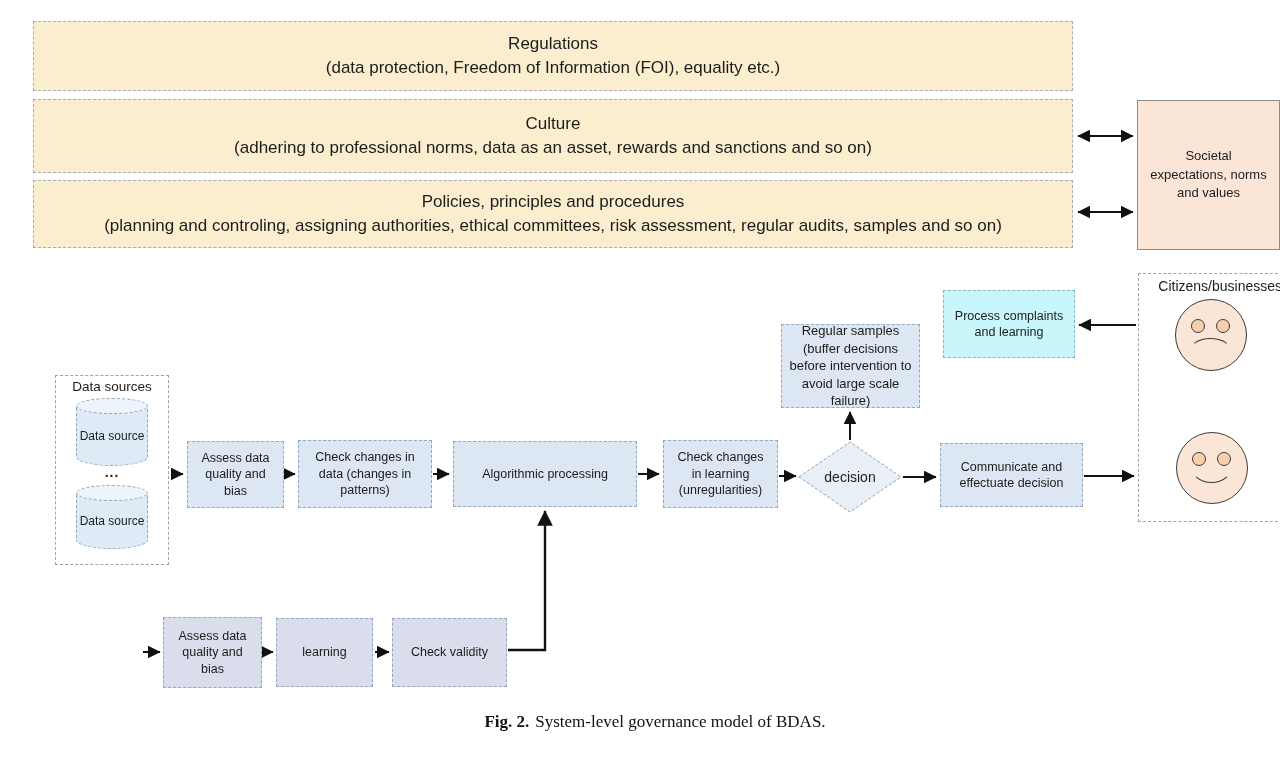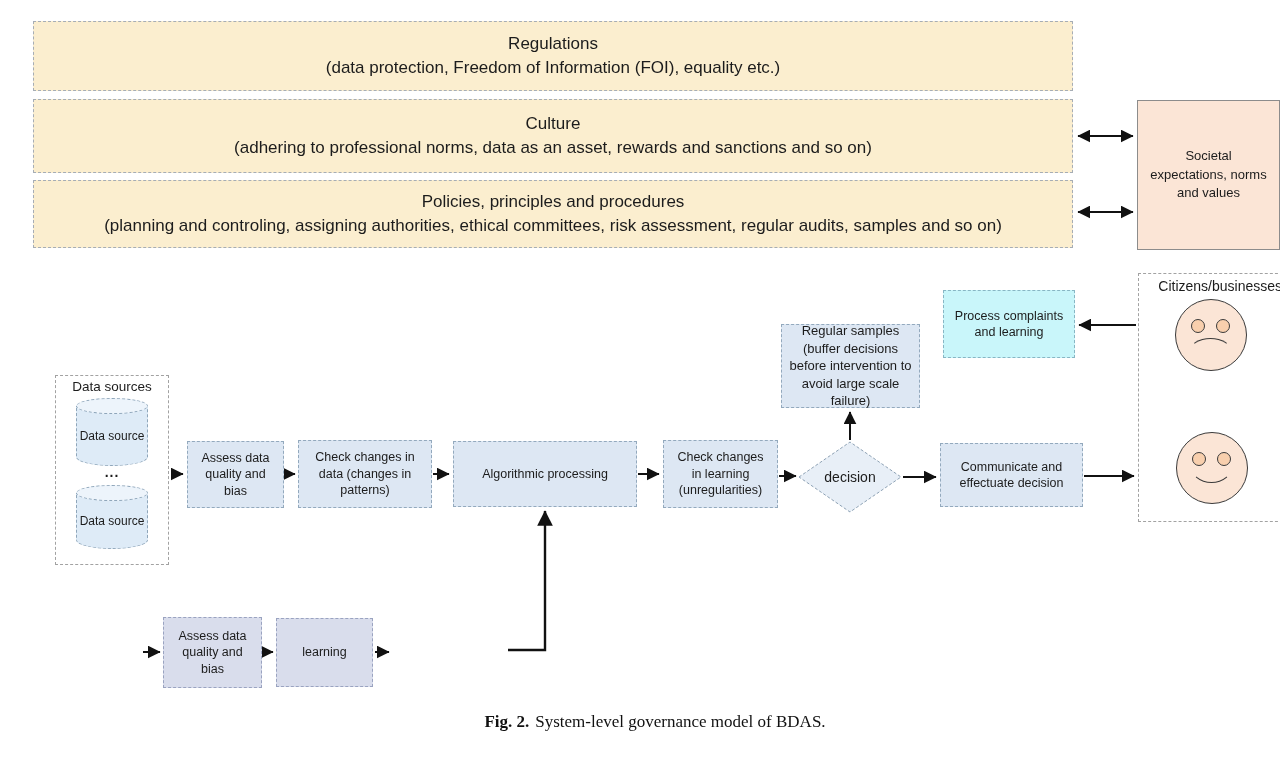--- a/index.html
+++ b/index.html
@@ -168,20 +168,21 @@
     </div>
     <div class="face" id="face-happy">
       <div class="eye l"></div>
       <div class="eye r"></div>
       <div class="mouth-smile"></div>
     </div>
   </div>
 
   <div class="pbox pbox2" id="bx-assess2">Assess data quality and bias</div>
   <div class="pbox pbox2" id="bx-learning">learning</div>
+  <div class="pbox pbox2" id="bx-validity">Check validity</div>
 
   <div class="edge-artifact"></div>
 
   <div class="caption">
     <span class="pfx">Fig. 2.</span><span>System-level governance model of BDAS.</span>
   </div>
 
 </div>
 
 </body></html>

